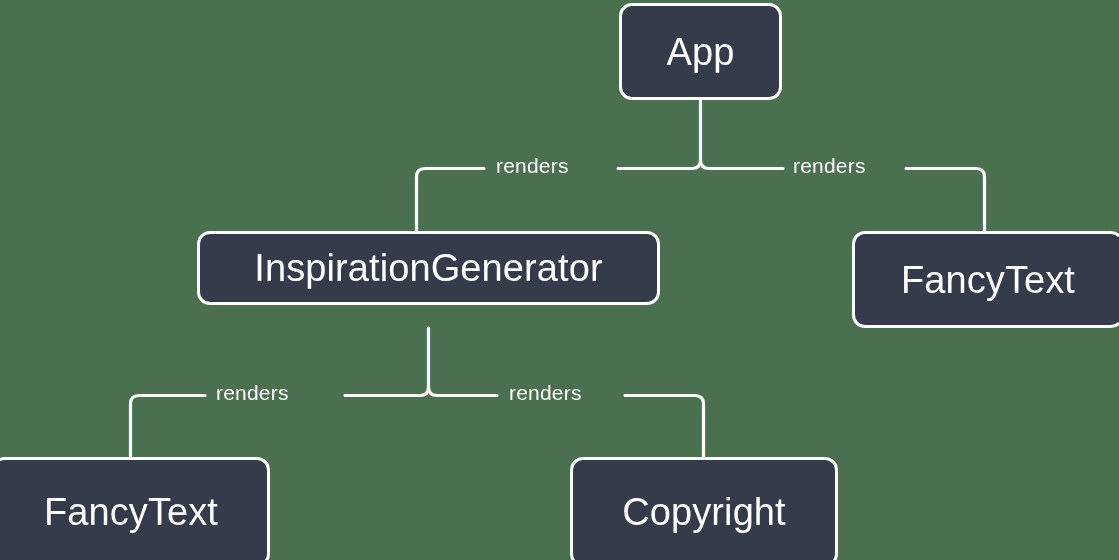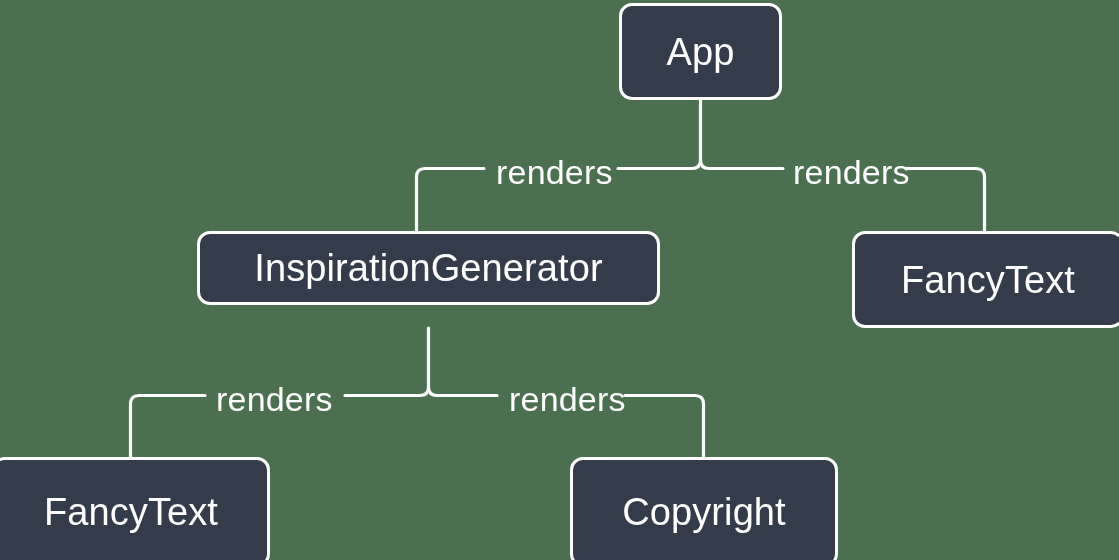--- a/index.html
+++ b/index.html
@@ -58,21 +58,21 @@
   .node-inspiration  { left: 197px; top: 231px; width: 463px; height: 74px; }
   .node-fancytext-r  { left: 852px; top: 231px; width: 272px; height: 97px;
                        border-right-color: transparent; }
   .node-fancytext-b  { left: -8px;  top: 457px; width: 278px; height: 110px;
                        border-left-color: transparent; }
   .node-copyright    { left: 570px; top: 457px; width: 268px; height: 110px; }
 
   .edge-label {
     position: absolute;
     color: #ffffff;
-    font-size: 34px;
+    font-size: 21px;
     font-weight: 400;
     letter-spacing: 0.2px;
     white-space: nowrap;
     line-height: 1;
     z-index: 3;
   }
   .label-app-left    { left: 496px; top: 155px; }
   .label-app-right   { left: 793px; top: 155px; }
   .label-ig-left     { left: 216px; top: 382px; }
   .label-ig-right    { left: 509px; top: 382px; }

